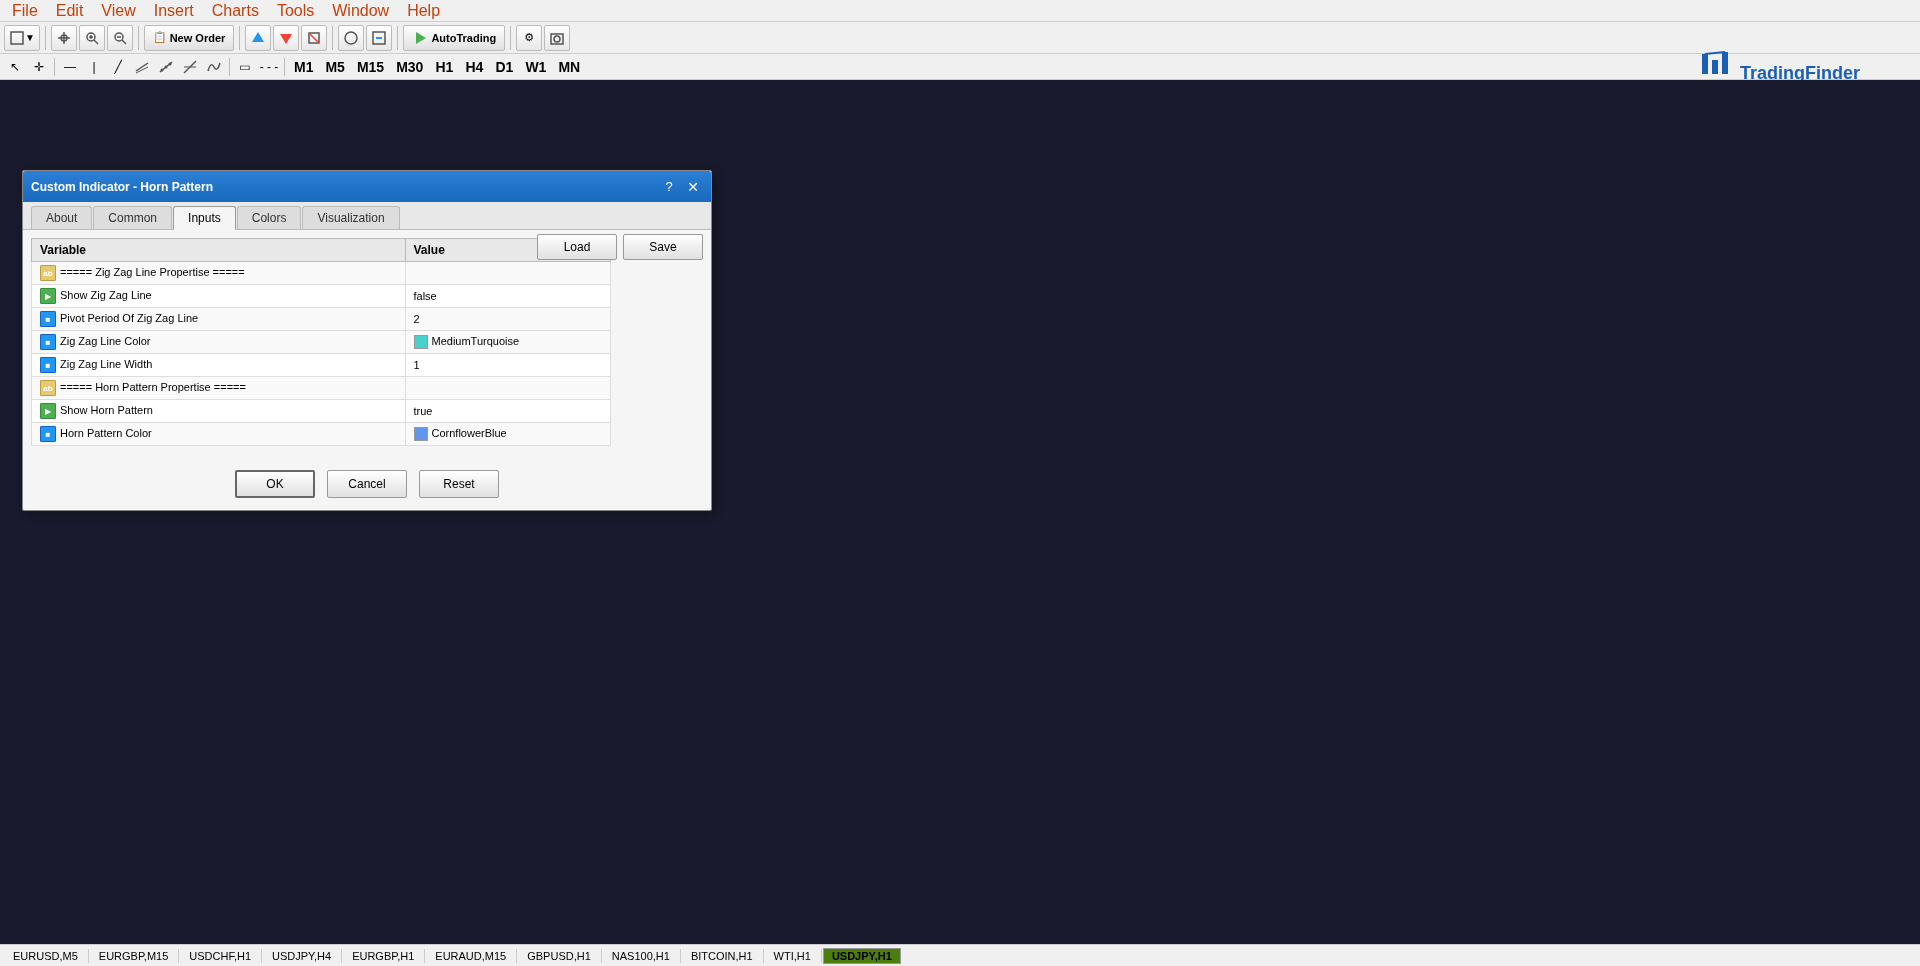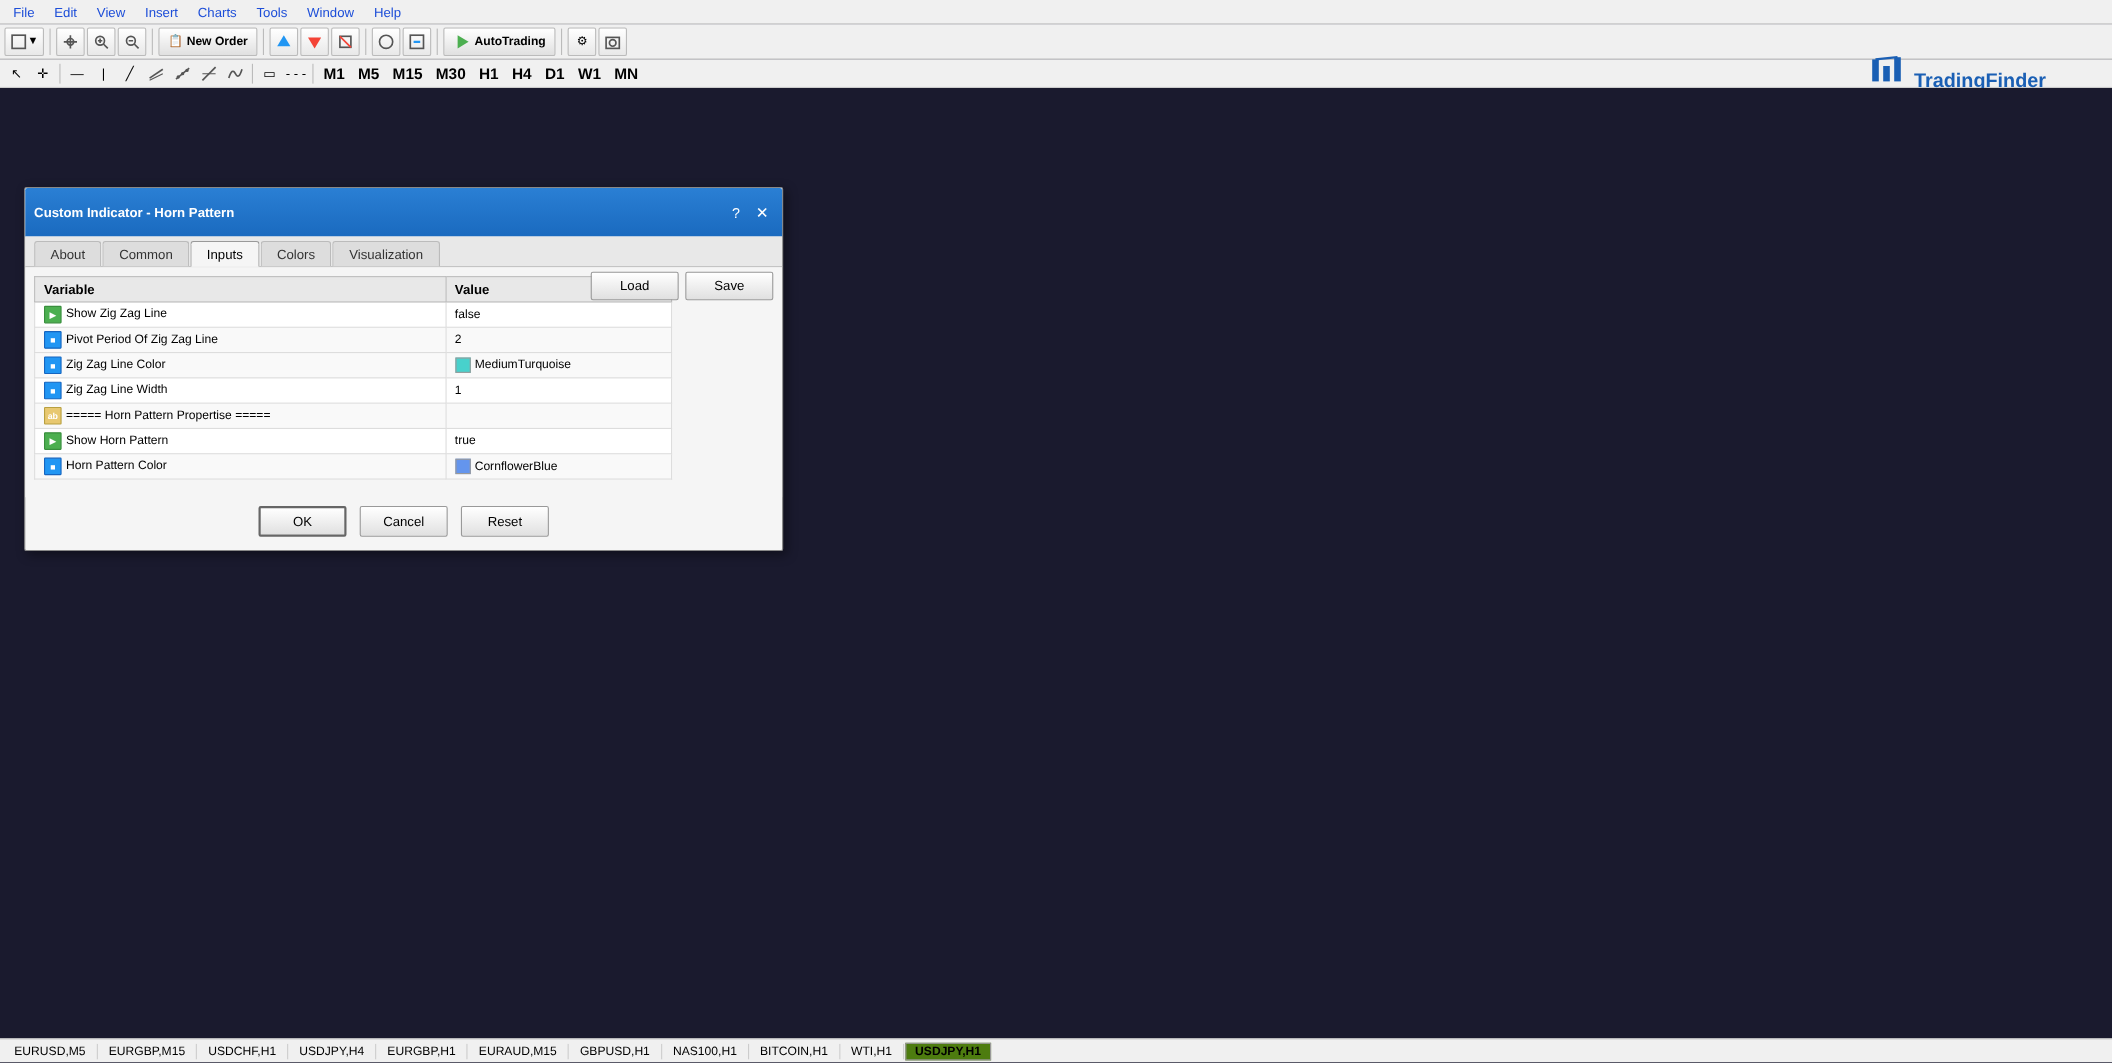--- a/index.html
+++ b/index.html
@@ -18,23 +18,23 @@
       height: 22px;
       background: #f0f0f0;
       display: flex;
       align-items: center;
       border-bottom: 1px solid #ccc;
       padding: 0 4px;
       gap: 2px;
     }
     .menu-item {
       padding: 2px 8px;
-      font-size: 12px;
-      cursor: pointer;
-      color: #1d4ed8;
+      font-size: 16px;
+      cursor: pointer;
+      color: #c2410c;
     }
 
     
     #toolbar {
       height: 32px;
       background: #f0f0f0;
       border-bottom: 1px solid #ccc;
       display: flex;
       align-items: center;
       padding: 0 4px;
@@ -188,21 +188,21 @@
       top: 90px;
       left: 22px;
       width: 690px;
       background: #f5f5f5;
       border: 1px solid #888;
       box-shadow: 3px 3px 10px rgba(0,0,0,0.4);
       border-radius: 2px;
     }
 
     #modal-titlebar {
-      height: 44px;
+      height: 31px;
       background: linear-gradient(to bottom, #2a7fd4, #1a6abf);
       display: flex;
       align-items: center;
       padding: 0 8px;
       color: #fff;
       font-size: 12px;
       font-weight: 600;
       border-radius: 2px 2px 0 0;
       user-select: none;
     }
@@ -770,20 +770,24 @@
     <div id="modal-content" style="position:relative; padding-right: 100px;">
       <table id="inputs-table">
         <thead>
           <tr>
             <th>Variable</th>
             <th>Value</th>
           </tr>
         </thead>
         <tbody id="inputs-tbody">
 
+        <tr class="row-even">
+              <td><span class="icon-ab">ab</span><span>===== Zig Zag Line Propertise =====</span></td>
+              <td><span></span></td>
+            </tr>
             <tr class="row-odd">
               <td><span class="icon-green">▶</span><span>Show Zig Zag Line</span></td>
               <td><span>false</span></td>
             </tr>
             <tr class="row-even">
               <td><span class="icon-blue">■</span><span>Pivot Period Of Zig Zag Line</span></td>
               <td><span>2</span></td>
             </tr>
             <tr class="row-even">
               <td><span class="icon-blue">■</span><span>Zig Zag Line Color</span></td>

